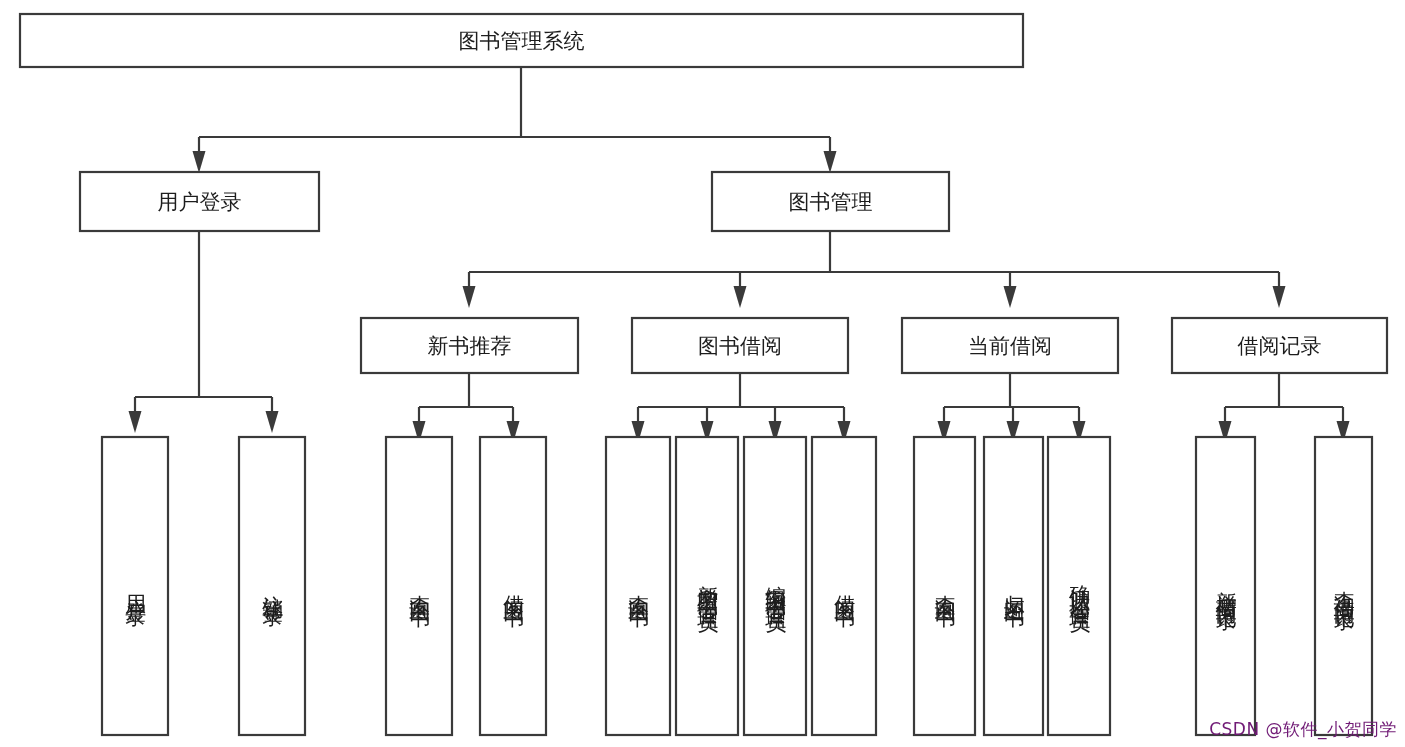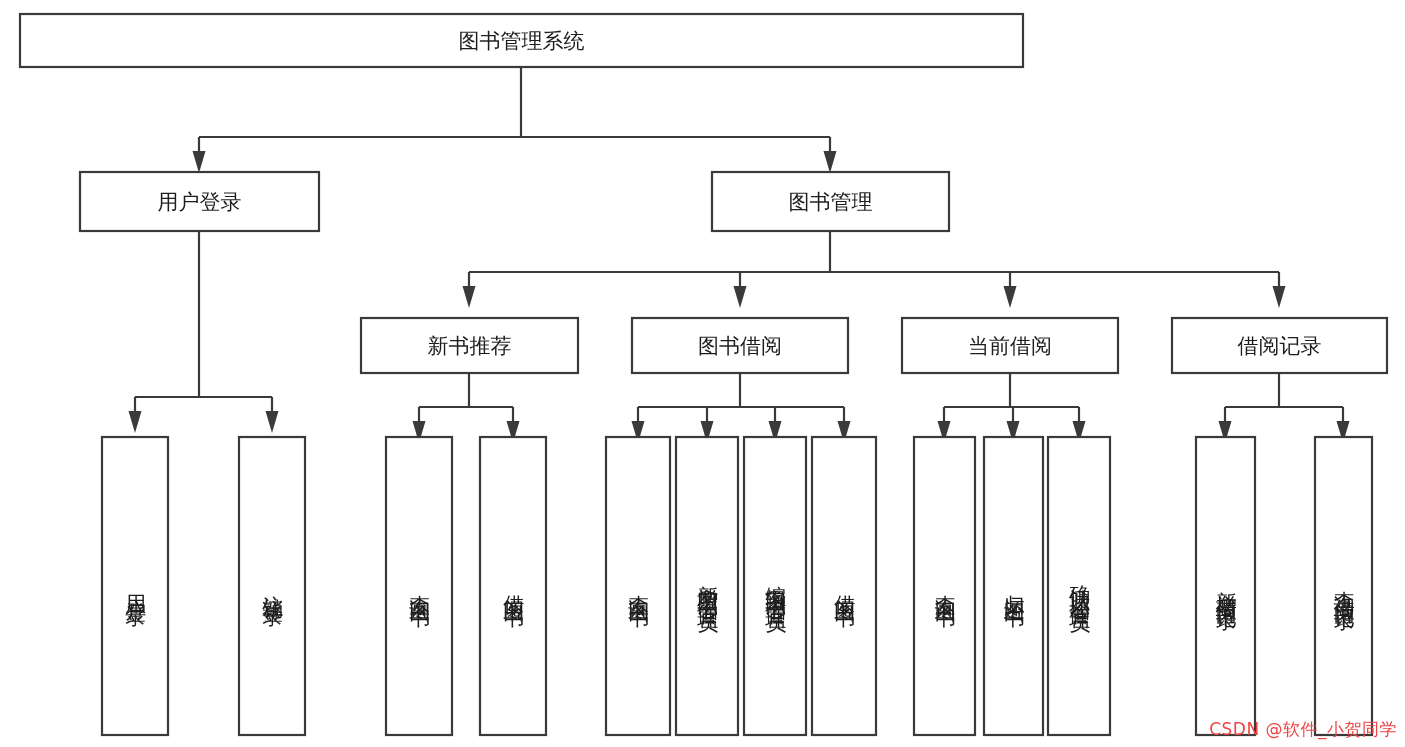--- a/index.html
+++ b/index.html
@@ -69,21 +69,21 @@
     letter-spacing: 4px;
     color: #1d1d1d;
     white-space: nowrap;
   }
   .watermark {
     position: absolute;
     right: 8px;
     bottom: 6px;
     font-family: "DejaVu Sans", "Liberation Sans", sans-serif;
     font-size: 17px;
-    color: #ef4444;
+    color: #701a75;
     letter-spacing: 0.5px;
     white-space: nowrap;
   }
 </style>
 </head>
 <body>
 
 <div id="diagram-root">
 
   <svg class="diagram-canvas" id="diagram-canvas" viewBox="0 0 1405 747" xmlns="http://www.w3.org/2000/svg">

